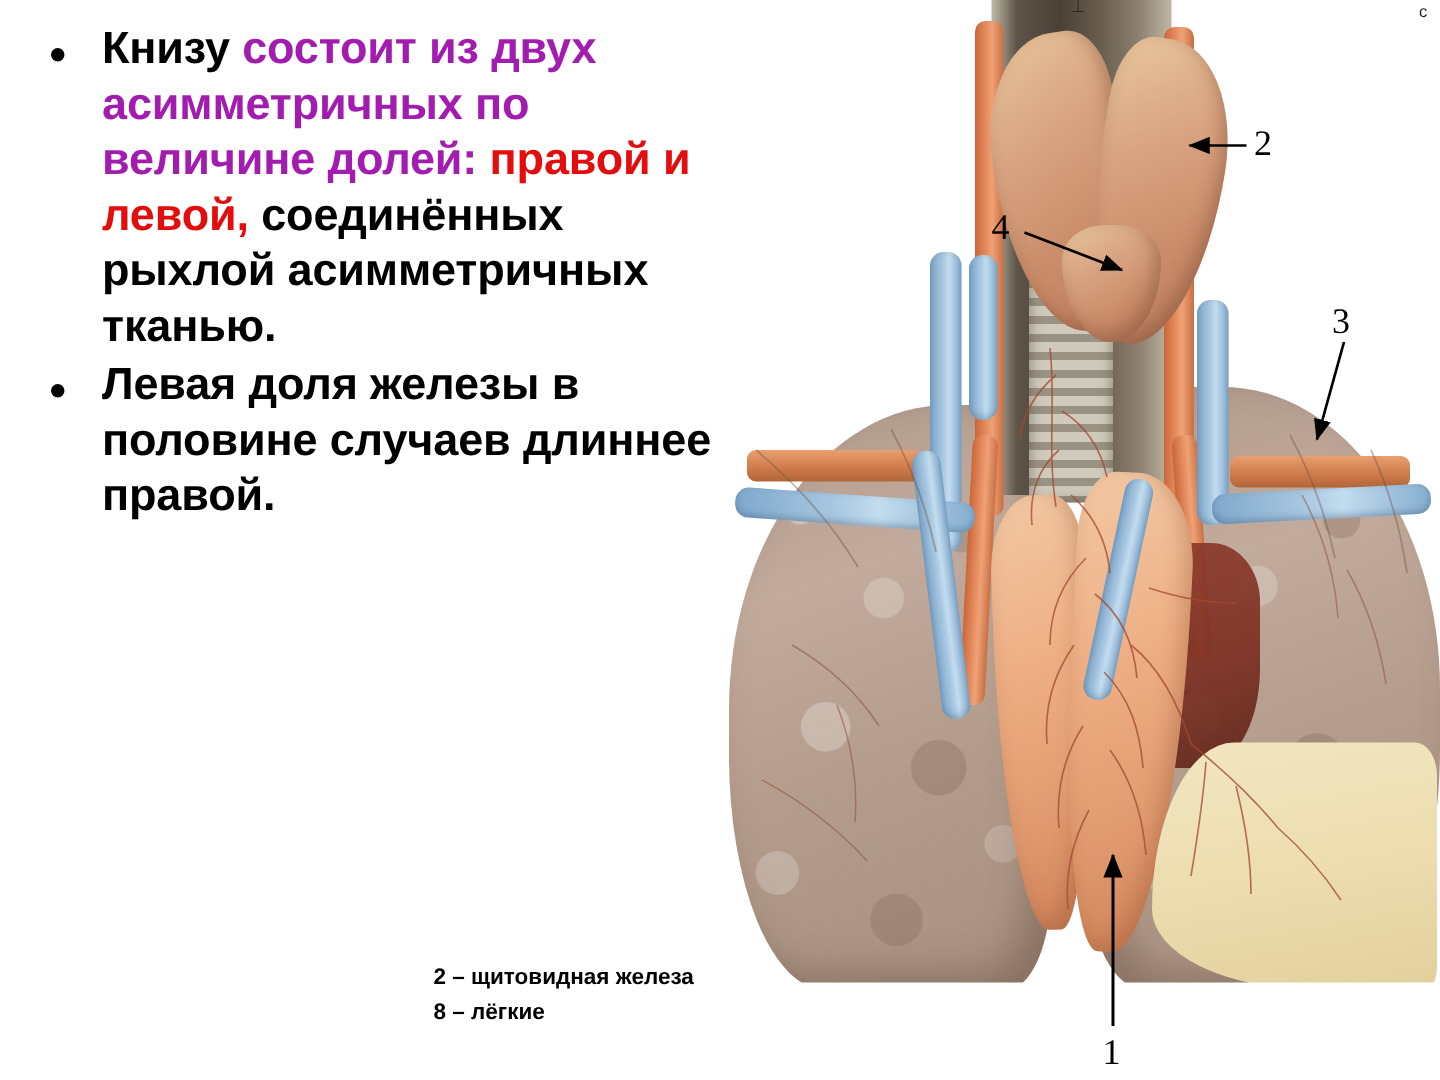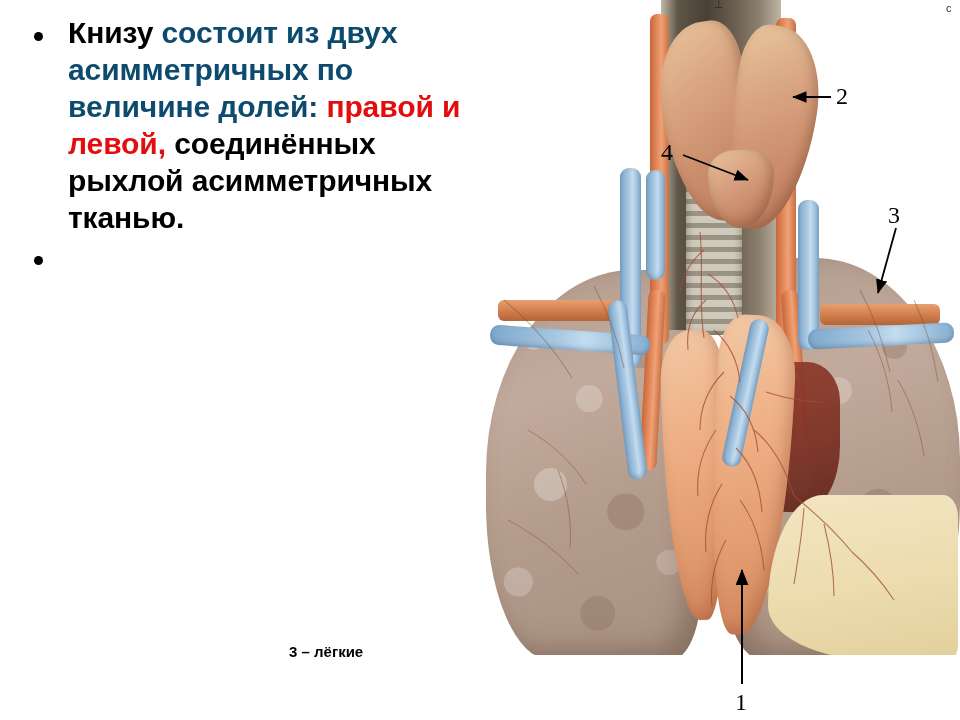--- a/index.html
+++ b/index.html
@@ -45,21 +45,21 @@
   .bullet-dot {
     position: absolute;
     left: 12px;
     top: 18px;
     width: 9px;
     height: 9px;
     border-radius: 50%;
     background: #000000;
   }
 
-  .blue { color: #0c4a6e; }
+  .blue { color: #a21caf; }
   .red  { color: #e30d0d; }
   .blk  { color: #000000; }
 
   
   #legend {
     position: absolute;
     left: 289px;
     top: 640px;
     font-size: 15px;
     line-height: 23px;
@@ -377,20 +377,22 @@
   <div id="text-column">
 
     <p class="bullet-item">
       <span class="bullet-dot"></span>
       <span class="blk">Книзу </span><span class="blue">состоит из двух асимметричных по величине долей: </span><span class="red">правой и левой, </span><span class="blk">соединённых рыхлой асимметричных тканью.</span>
     </p>
 
 
     <p class="bullet-item">
       <span class="bullet-dot"></span>
+      <span class="blk">Левая доля железы в половине случаев длиннее правой.</span>
     </p>
   </div>
 
   <div id="legend">
-    <div>3 – лёгкие</div>
+    <div>2 – щитовидная железа</div>
+    <div>8 – лёгкие</div>
   </div>
 
 </div>
 
 </body></html>

